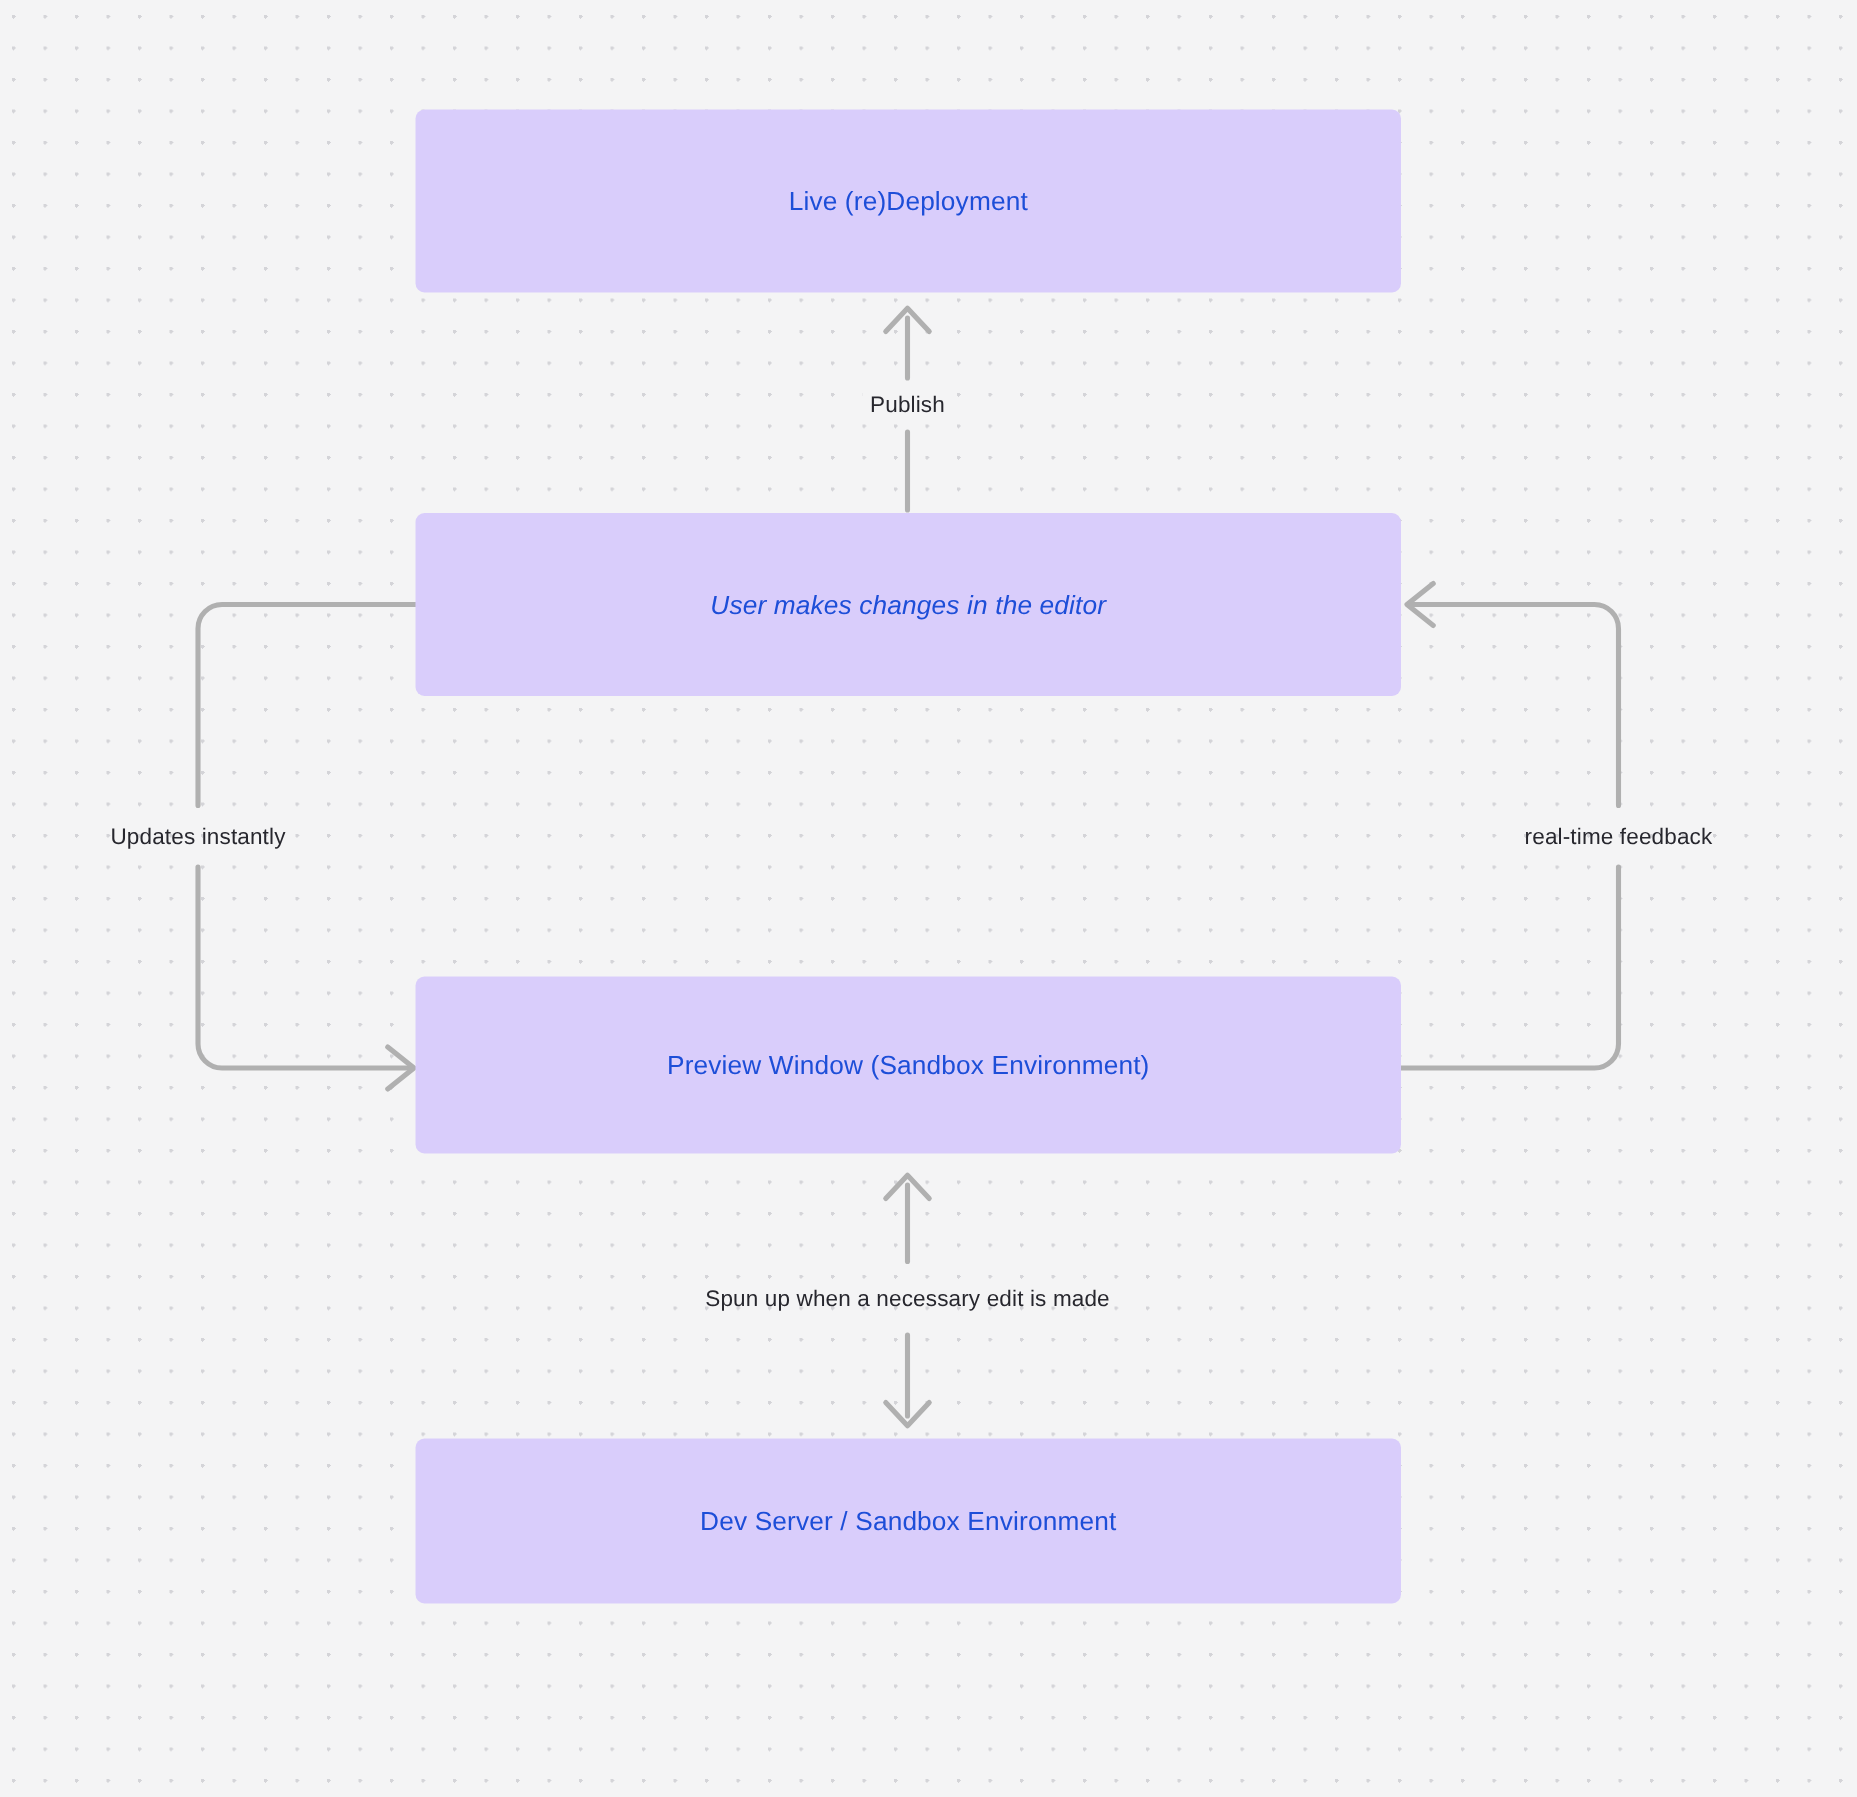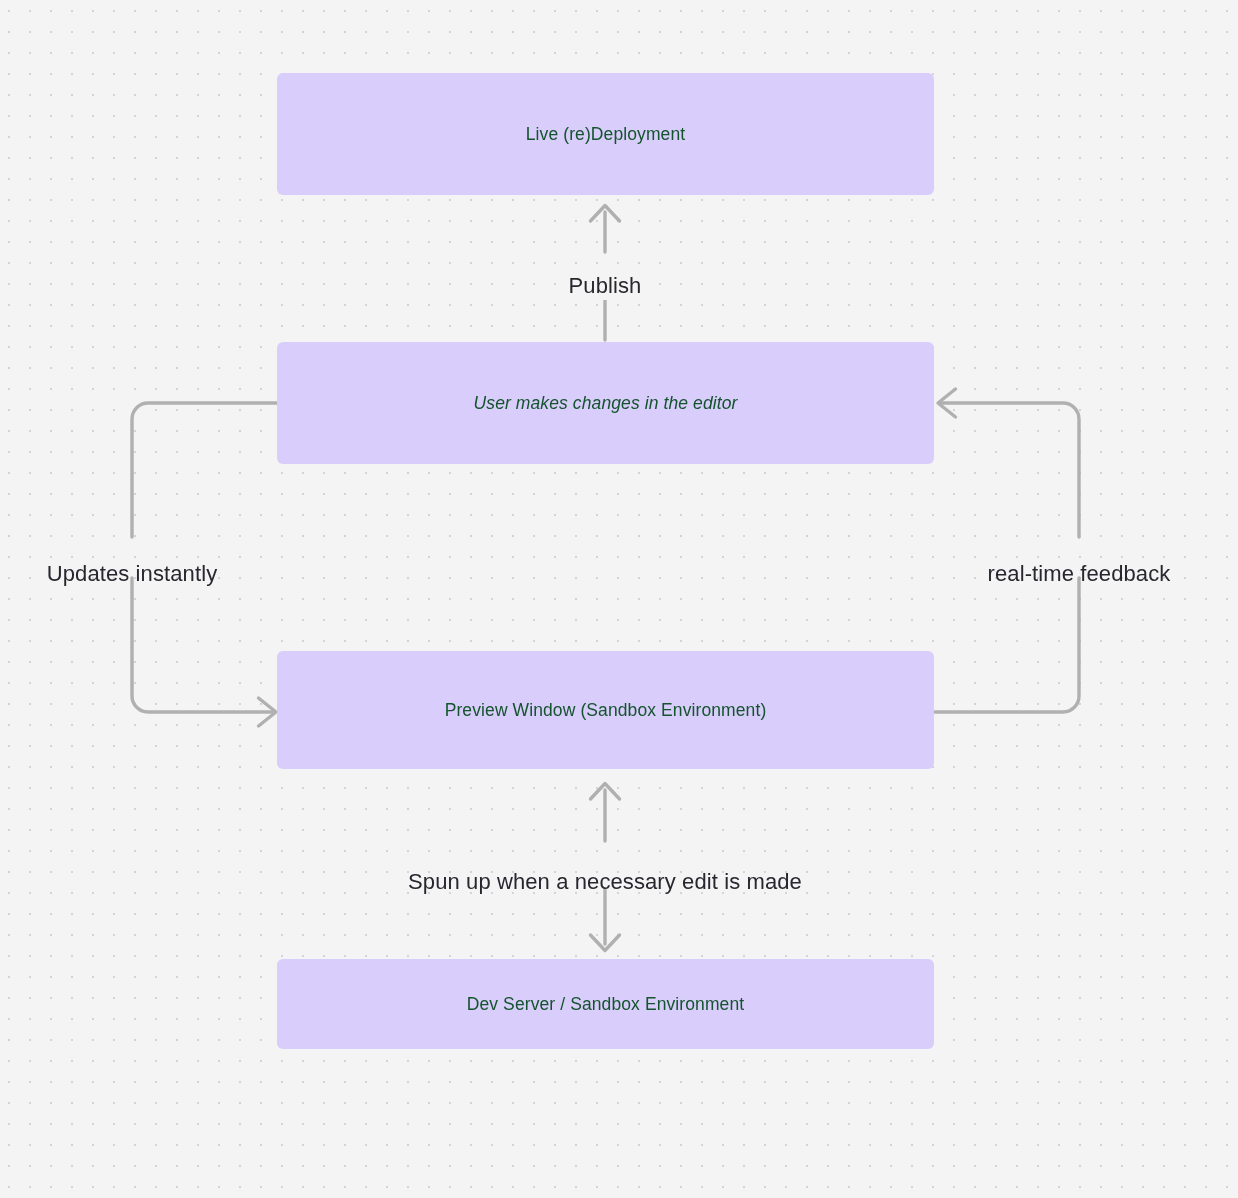--- a/index.html
+++ b/index.html
@@ -22,43 +22,42 @@
     position: absolute;
     background: #d9cdfb;
     border-radius: 6px;
     display: flex;
     align-items: center;
     justify-content: center;
     box-sizing: border-box;
   }
   .node-label {
     font-size: 17.5px;
-    color: #14532d;
+    color: #1d4ed8;
     letter-spacing: 0.1px;
     line-height: 1.2;
     text-align: center;
     white-space: nowrap;
   }
   #edges {
     position: absolute;
     left: 0;
     top: 0;
     width: 1238px;
     height: 1198px;
     pointer-events: none;
   }
   .edge-label {
     position: absolute;
-    font-size: 22px;
+    font-size: 15px;
     color: #27272e;
     letter-spacing: 0.1px;
     white-space: nowrap;
     transform: translate(-50%, -50%);
     line-height: 1;
-    margin-top: 16px;
   }
   .edge-label.boxed {
     background: #f4f4f5;
     padding: 3px 5px;
   }
 </style>
 </head>
 <body>
 
 <div id="canvas">
@@ -101,21 +100,21 @@
   </div>
 
   <div class="node" style="left:277px; top:342px; width:657px; height:122px;font-style:italic;">
     <span class="node-label">User makes changes in the editor</span>
   </div>
 
   <div class="node" style="left:277px; top:651px; width:657px; height:118px;">
     <span class="node-label">Preview Window (Sandbox Environment)</span>
   </div>
 
-  <div class="node" style="left:277px; top:959px; width:657px; height:90px;">
+  <div class="node" style="left:277px; top:959px; width:657px; height:110px;">
     <span class="node-label">Dev Server / Sandbox Environment</span>
   </div>
 
   <div class="edge-label boxed" style="left:605px; top:270px;">Publish</div>
 
   <div class="edge-label" style="left:132px; top:558px;">Updates instantly</div>
 
   <div class="edge-label" style="left:1079px; top:558px;">real-time feedback</div>
 
   <div class="edge-label" style="left:605px; top:866px;">Spun up when a necessary edit is made</div>

